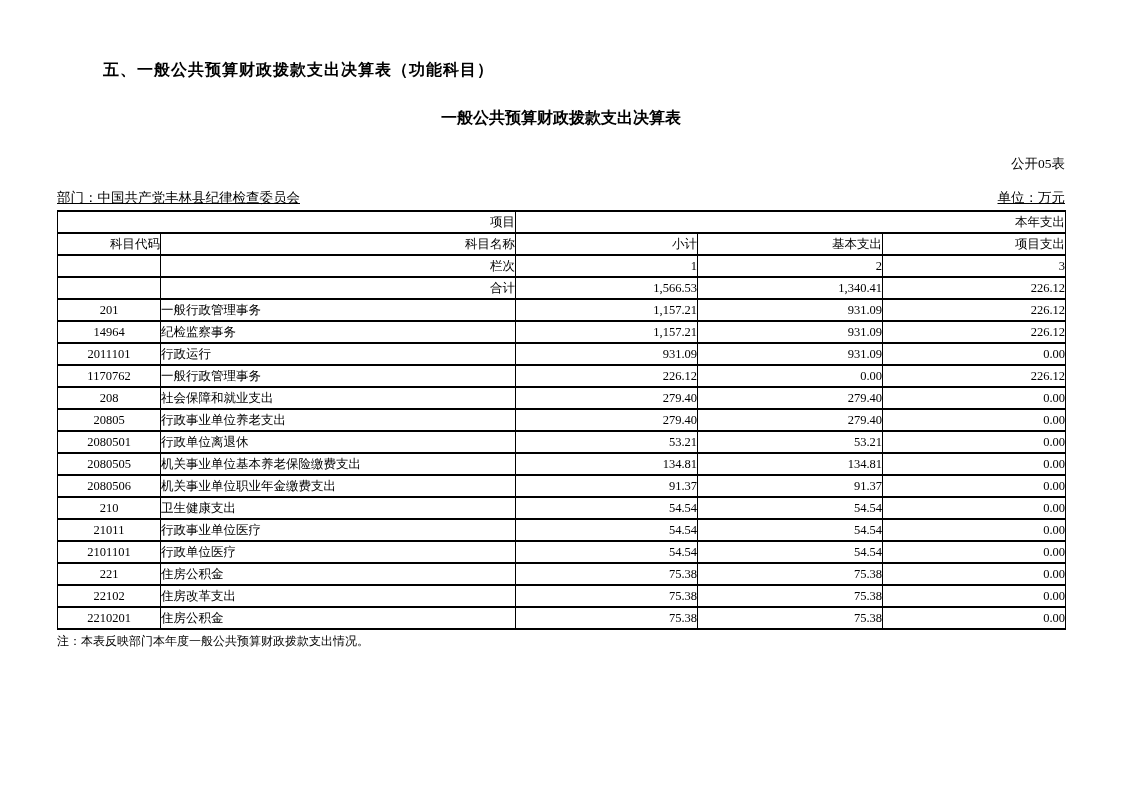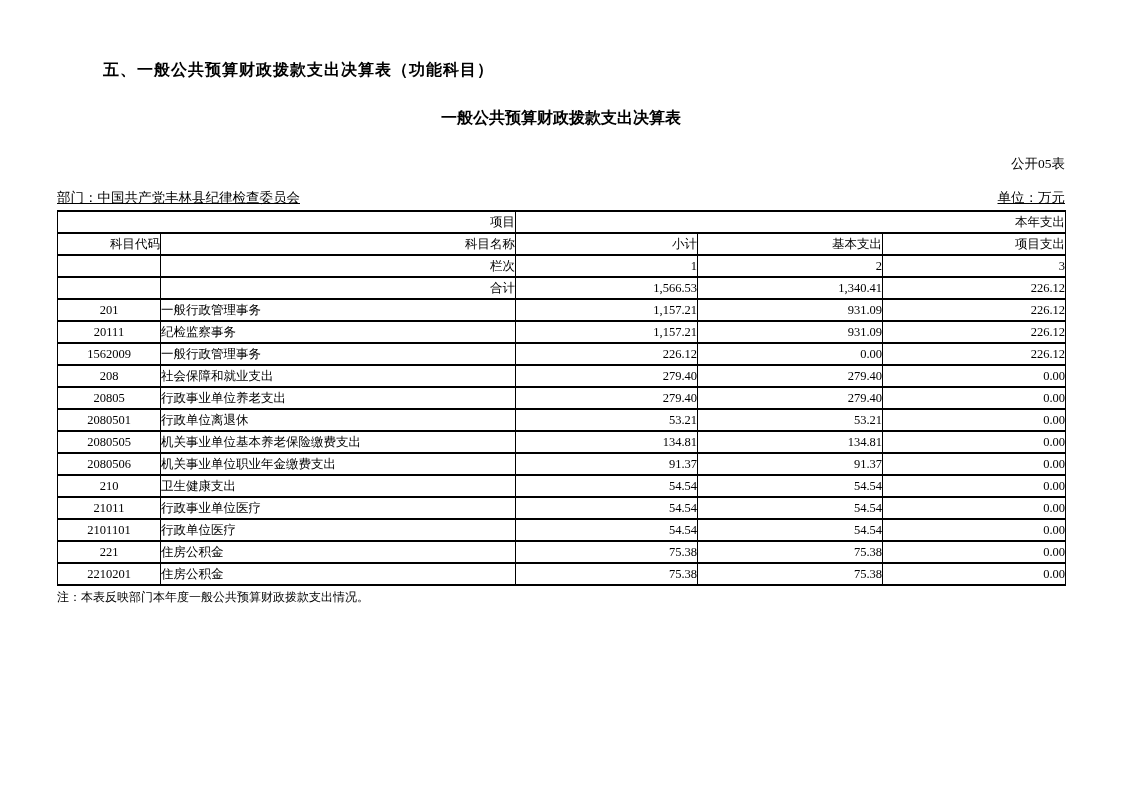--- a/index.html
+++ b/index.html
@@ -130,28 +130,35 @@
       </tbody>
       <tbody id="table-body">
           <tr>
             <td class="c-code">201</td>
             <td class="c-name">一般行政管理事务</td>
             <td class="c-num">1,157.21</td>
             <td class="c-num">931.09</td>
             <td class="c-num">226.12</td>
           </tr>
           <tr>
-            <td class="c-code">20111</td>
+            <td class="c-code">14964</td>
             <td class="c-name">纪检监察事务</td>
             <td class="c-num">1,157.21</td>
             <td class="c-num">931.09</td>
             <td class="c-num">226.12</td>
           </tr>
           <tr>
-            <td class="c-code">1562009</td>
+            <td class="c-code">2011101</td>
+            <td class="c-name">行政运行</td>
+            <td class="c-num">931.09</td>
+            <td class="c-num">931.09</td>
+            <td class="c-num">0.00</td>
+          </tr>
+          <tr>
+            <td class="c-code">1170762</td>
             <td class="c-name">一般行政管理事务</td>
             <td class="c-num">226.12</td>
             <td class="c-num">0.00</td>
             <td class="c-num">226.12</td>
           </tr>
           <tr>
             <td class="c-code">208</td>
             <td class="c-name">社会保障和就业支出</td>
             <td class="c-num">279.40</td>
             <td class="c-num">279.40</td>
@@ -207,20 +214,27 @@
             <td class="c-num">0.00</td>
           </tr>
           <tr>
             <td class="c-code">221</td>
             <td class="c-name">住房公积金</td>
             <td class="c-num">75.38</td>
             <td class="c-num">75.38</td>
             <td class="c-num">0.00</td>
           </tr>
           <tr>
+            <td class="c-code">22102</td>
+            <td class="c-name">住房改革支出</td>
+            <td class="c-num">75.38</td>
+            <td class="c-num">75.38</td>
+            <td class="c-num">0.00</td>
+          </tr>
+          <tr>
             <td class="c-code">2210201</td>
             <td class="c-name">住房公积金</td>
             <td class="c-num">75.38</td>
             <td class="c-num">75.38</td>
             <td class="c-num">0.00</td>
           </tr>
         </tbody>
     </table>
 
     <div class="note">注：本表反映部门本年度一般公共预算财政拨款支出情况。</div>

